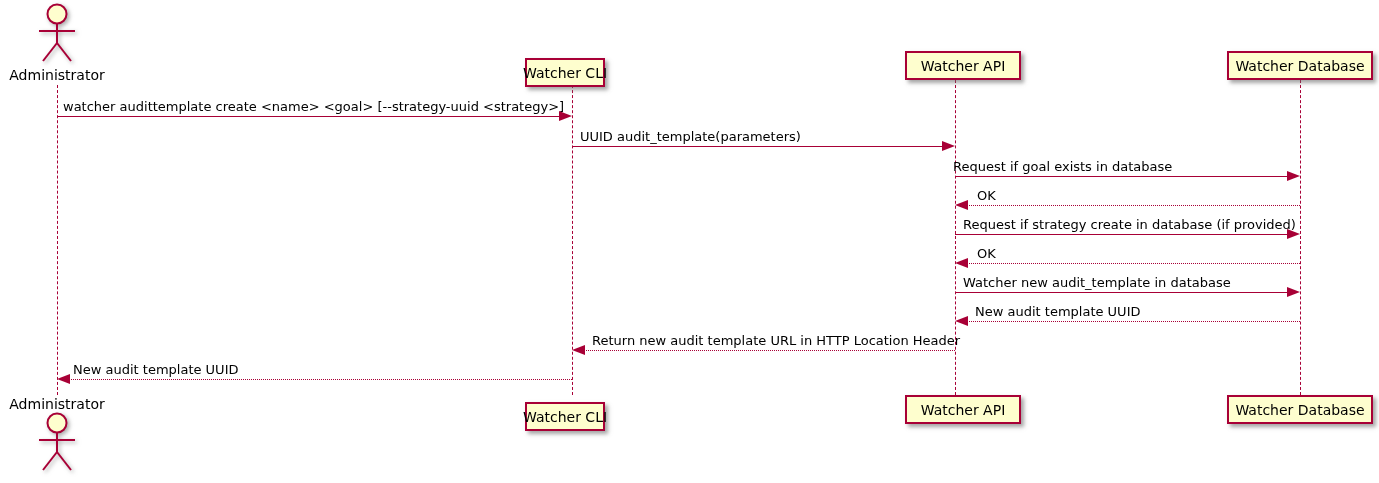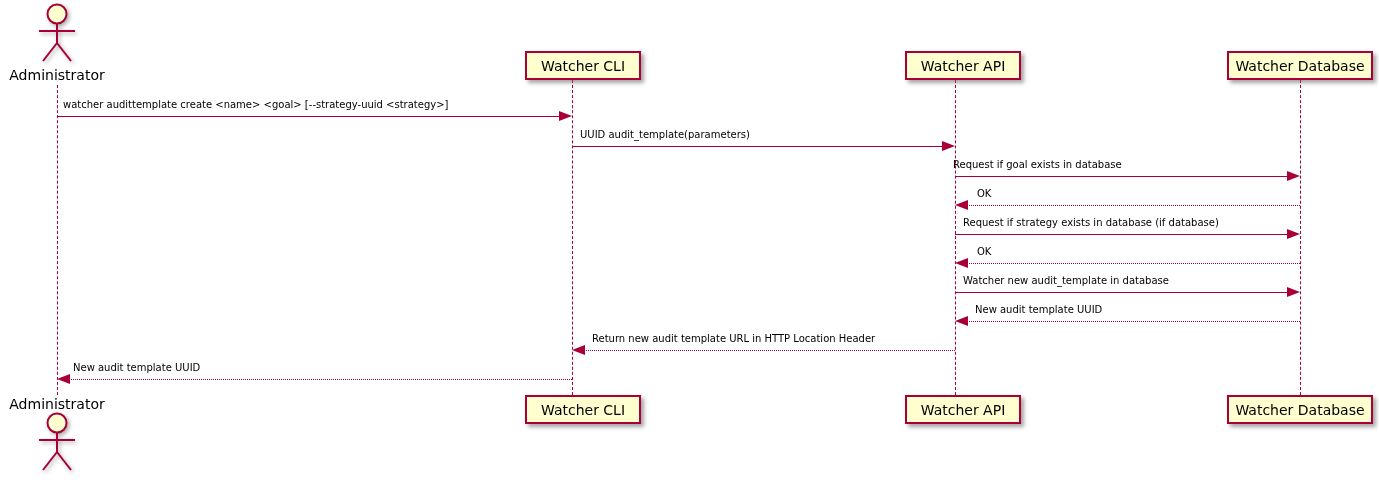--- a/index.html
+++ b/index.html
@@ -35,33 +35,33 @@
   .pbox {
     position: absolute;
     box-sizing: border-box;
     height: 29px;
     background: #FEFECE;
     border: 2px solid #A80036;
     box-shadow: 3px 3px 4px rgba(105,105,105,0.6);
     display: flex; align-items: center; justify-content: center;
     font-size: 14px; white-space: nowrap;
   }
-  .pb-cli { left: 525px; width: 116px; }
+  .pb-cli { left: 525px; width: 80px; margin-top: 7px; }
   .pb-api { left: 905px; width: 116px; }
   .pb-db  { left: 1227px; width: 146px; }
   .pb-top { top: 51px; }
   .pb-bottom { top: 395px; }
 
   
   .msg-line { position: absolute; height: 0; border-top: 1px solid #A80036; }
   .msg-line.dotted { border-top-style: dotted; }
   .msg-head { position: absolute; width: 0; height: 0; border-top: 5px solid transparent; border-bottom: 5px solid transparent; }
   .msg-head.right { border-left: 13px solid #A80036; }
   .msg-head.left  { border-right: 13px solid #A80036; }
-  .msg-label { position: absolute; font-size: 10px; white-space: nowrap; }
+  .msg-label { position: absolute; font-size: 13px; white-space: nowrap; }
 
   .m1-line { left: 57px;  top: 116px; width: 503px; }
   .m1-head { left: 559px; top: 111px; }
   .m1-label { left: 63px; top: 99px; }
 
   .m2-line { left: 572px; top: 146px; width: 371px; }
   .m2-head { left: 942px; top: 141px; }
   .m2-label { left: 580px; top: 129px; }
 
   .m3-line { left: 955px; top: 176px; width: 333px; }
@@ -137,21 +137,21 @@
     <div class="msg-head right m3-head"></div>
   </div>
 
   <div>
     <div class="msg-label m4-label">OK</div>
     <div class="msg-line dotted m4-line"></div>
     <div class="msg-head left m4-head"></div>
   </div>
 
   <div>
-    <div class="msg-label m5-label">Request if strategy exists in database (if database)</div>
+    <div class="msg-label m5-label">Request if strategy create in database (if provided)</div>
     <div class="msg-line m5-line"></div>
     <div class="msg-head right m5-head"></div>
   </div>
 
   <div>
     <div class="msg-label m6-label">OK</div>
     <div class="msg-line dotted m6-line"></div>
     <div class="msg-head left m6-head"></div>
   </div>
 

